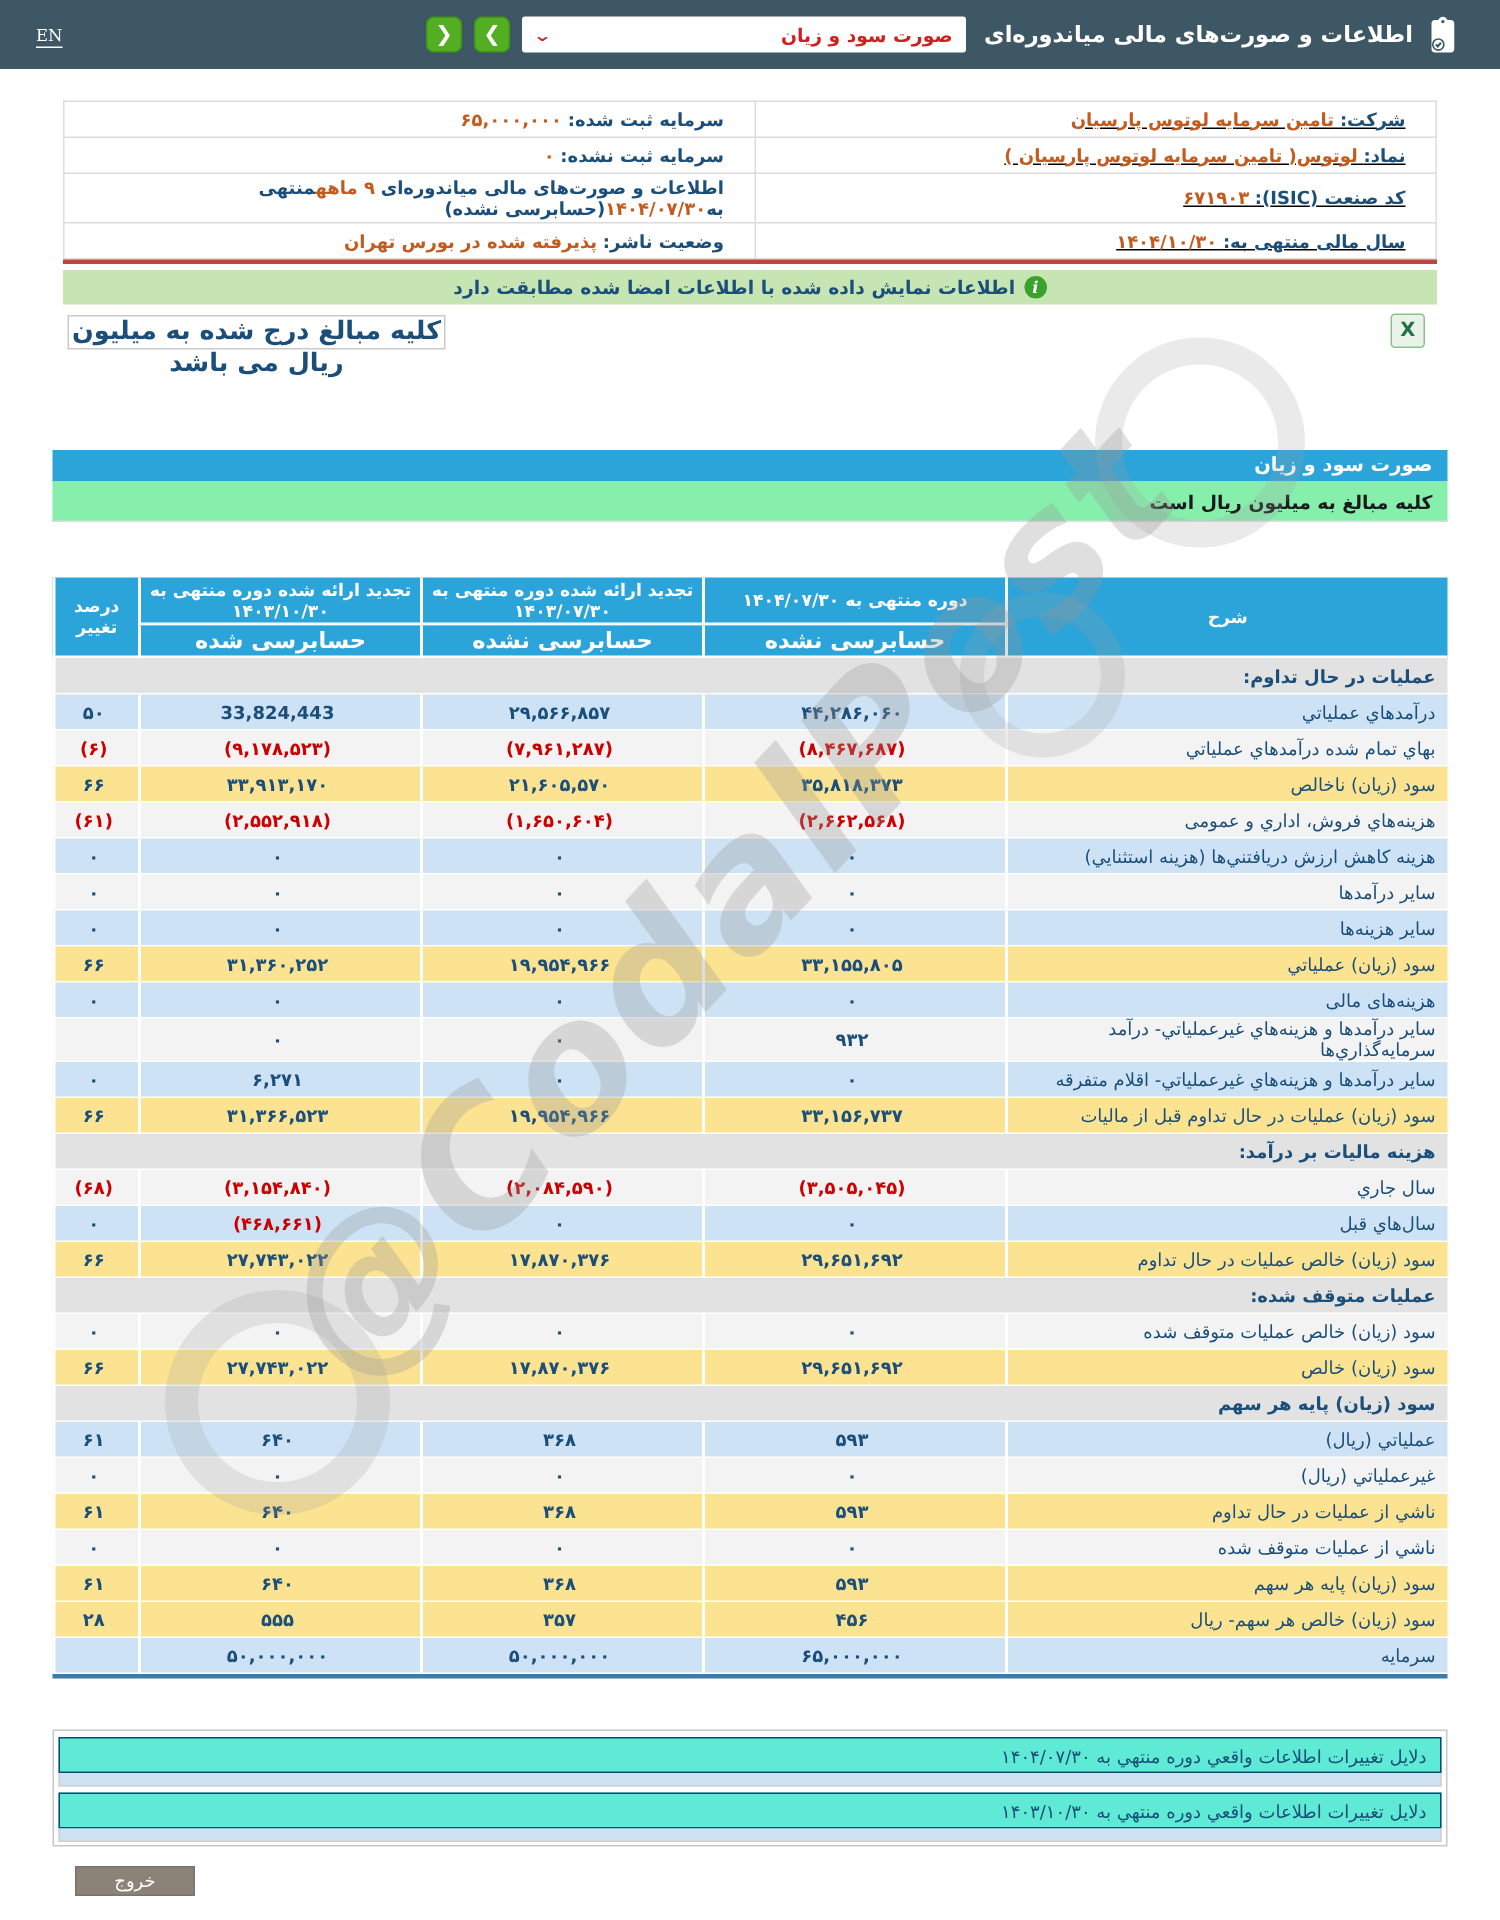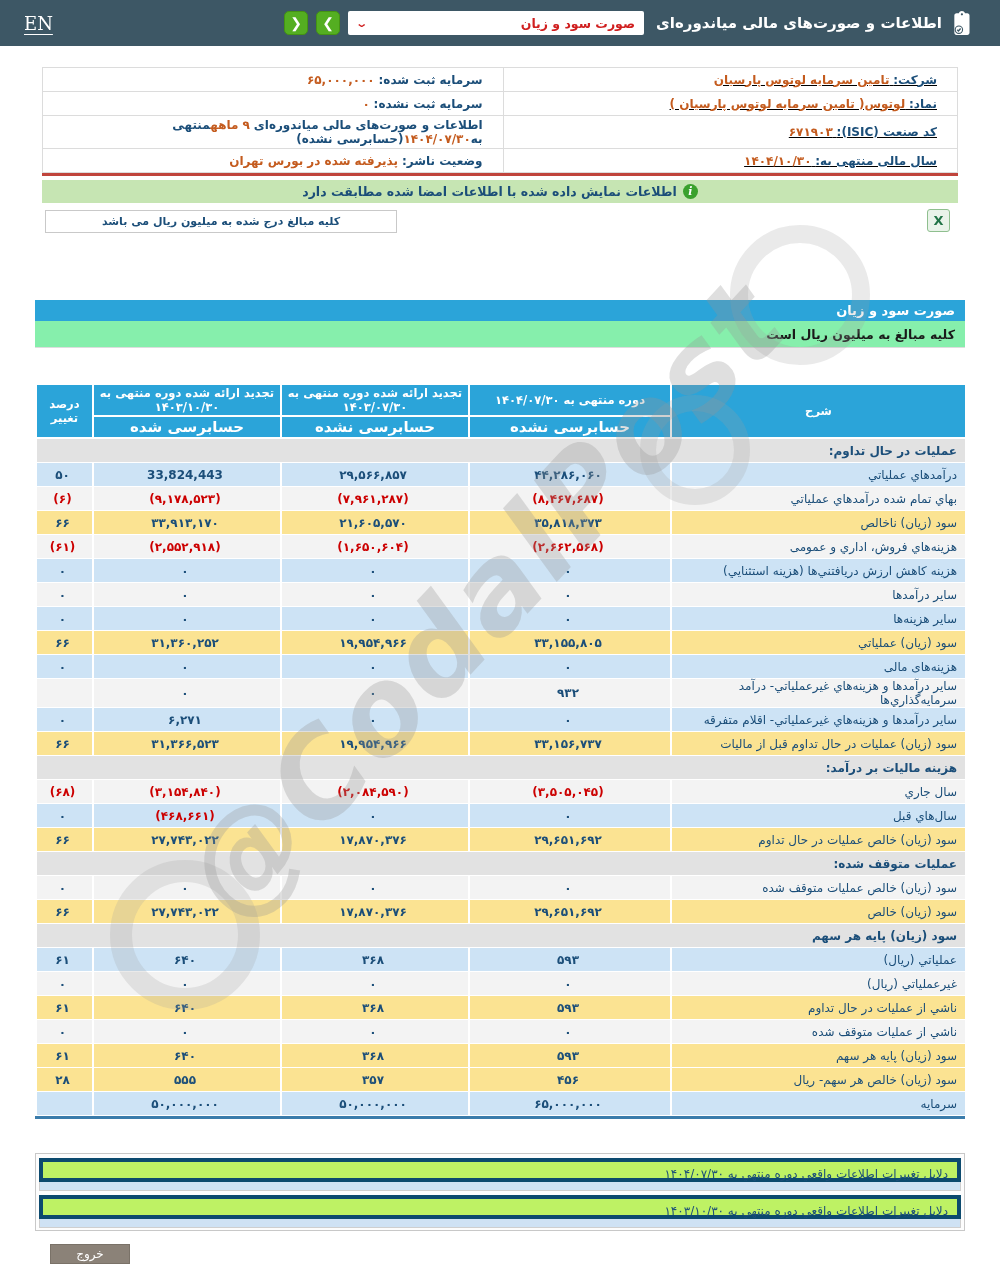--- a/index.html
+++ b/index.html
@@ -13,44 +13,44 @@
   .clip-icon { width:26px; height:26px; flex:0 0 auto; }
   .topbar-title { color:#fff; font-size:15px; font-weight:bold; white-space:nowrap; }
   .report-select { width:296px; height:24px; background:#fff; border-radius:2px;
     display:flex; align-items:center; justify-content:space-between; padding:0 9px;
     cursor:pointer; margin-right:4px; }
   .report-select .sel-text { color:#d01f1f; font-size:12.5px; font-weight:bold; }
   .report-select .sel-chev { color:#d01f1f; font-size:11px; font-weight:bold; transform:scaleX(1.4); }
   .nav-btn { width:24px; height:24px; border-radius:5px; background:#54ae21;
     border:1px solid #449413; color:#fff; font-size:14px; font-weight:bold;
     display:flex; align-items:center; justify-content:center; cursor:pointer; }
-  .lang-link { margin-right:auto; color:#fff; font-size:18px;
+  .lang-link { margin-right:auto; color:#fff; font-size:11px;
     text-decoration:underline; text-underline-offset:4px; cursor:pointer; font-family:"DejaVu Serif",serif; }
 
   
   .info-table { width:916px; margin:21px 42px 0; border-collapse:collapse; }
   .info-table td { border:1px solid #dcdcdc; height:24px; padding:2px 20px;
     font-size:12px; background:#fff; }
   .info-table td.r { width:455px;text-decoration:underline; }
   .info-table td.l { width:461px; }
   .lbl { color:#1b4e79; font-weight:bold; }
   .val { color:#c45b1e; font-weight:bold; }
   .red-line { height:3px; background:#c0443c; margin:0 42px; }
 
   .green-bar { margin:4px 42px 0; height:23px; background:#c6e5b3;
     display:flex; align-items:center; justify-content:center; gap:6px;
     color:#1b4e79; font-size:12.5px; font-weight:bold; }
   .i-icon { width:15px; height:15px; border-radius:50%; background:#3aa12d; color:#fff;
     font-size:11px; font-weight:bold; display:flex; align-items:center; justify-content:center;
     font-family:"DejaVu Serif",serif; font-style:italic; }
 
   .amount-row { margin:6px 42px 0; height:25px; position:relative; }
-  .amount-box { position:absolute; left:3px; top:1px; width:352px; height:23px;
+  .amount-box { position:absolute; left:3px; top:1px; width:252px; height:23px;
     background:#fff; border:1px solid #c9c9c9; color:#1b4e79; font-weight:bold;
-    font-size:11px; text-align:center; line-height:21px; }
+    font-size:17px; text-align:center; line-height:21px; }
   .excel-icon { position:absolute; right:8px; top:0; width:23px; height:23px;
     background:#e9f3e9; border:1px solid #8fbf8f; border-radius:3px; cursor:pointer;
     display:flex; align-items:center; justify-content:center; }
   .excel-icon span { color:#217346; font-size:13px; font-weight:bold; }
 
   
   .statement-head { margin:66px 35px 0; }
   .blue-title { background:#2ba4d9; color:#fff; font-weight:bold; font-size:13px;
     height:21px; line-height:21px; padding:0 10px; }
   .unit-note { height:27px; line-height:27px; padding:0 10px; color:#1a1a1a;
@@ -70,21 +70,21 @@
   #statement-table td.num { direction:ltr; text-align:center; color:#1b4e79; font-weight:bold; }
   #statement-table td.neg { color:#cc0000; }
   #statement-table tr.section td { background:#e2e2e2; color:#1b4e79; font-weight:bold;
     text-align:right; padding-right:8px; }
   tr.t-blue td   { background:#cde3f5; }
   tr.t-plain td  { background:#f3f3f3; }
   tr.t-yellow td { background:#fbe392; }
 
   
   .footnotes { margin:34px 35px 0; border:1px solid #c8c8c8; padding:4px 3px 2px; background:#fdfdfd; }
-  .fn-label { height:24px; line-height:24px; background:#bef264; border:4px solid #0c4a6e;
+  .fn-label { height:24px; line-height:24px; background:#5eead4; border:1px solid #0c4a6e;
     color:#1b4e79; font-size:12px; padding:0 9px; text-align:right; cursor:pointer; }
   .fn-strip { height:9px; background:#cfe2f4; border:1px solid #cfcfcf; border-top:none;
     margin-bottom:4px; }
   .fn-group:last-child .fn-strip { margin-bottom:0; }
 
   .exit-row { margin:13px 0 0; height:22px; position:relative; }
   .exit-btn { position:absolute; left:920px; right:auto; top:0; width:80px; height:20px;
     background:#8b8278; border:1px solid #7a7268; color:#fff; font-size:12px;
     font-family:inherit; cursor:pointer; }
   

